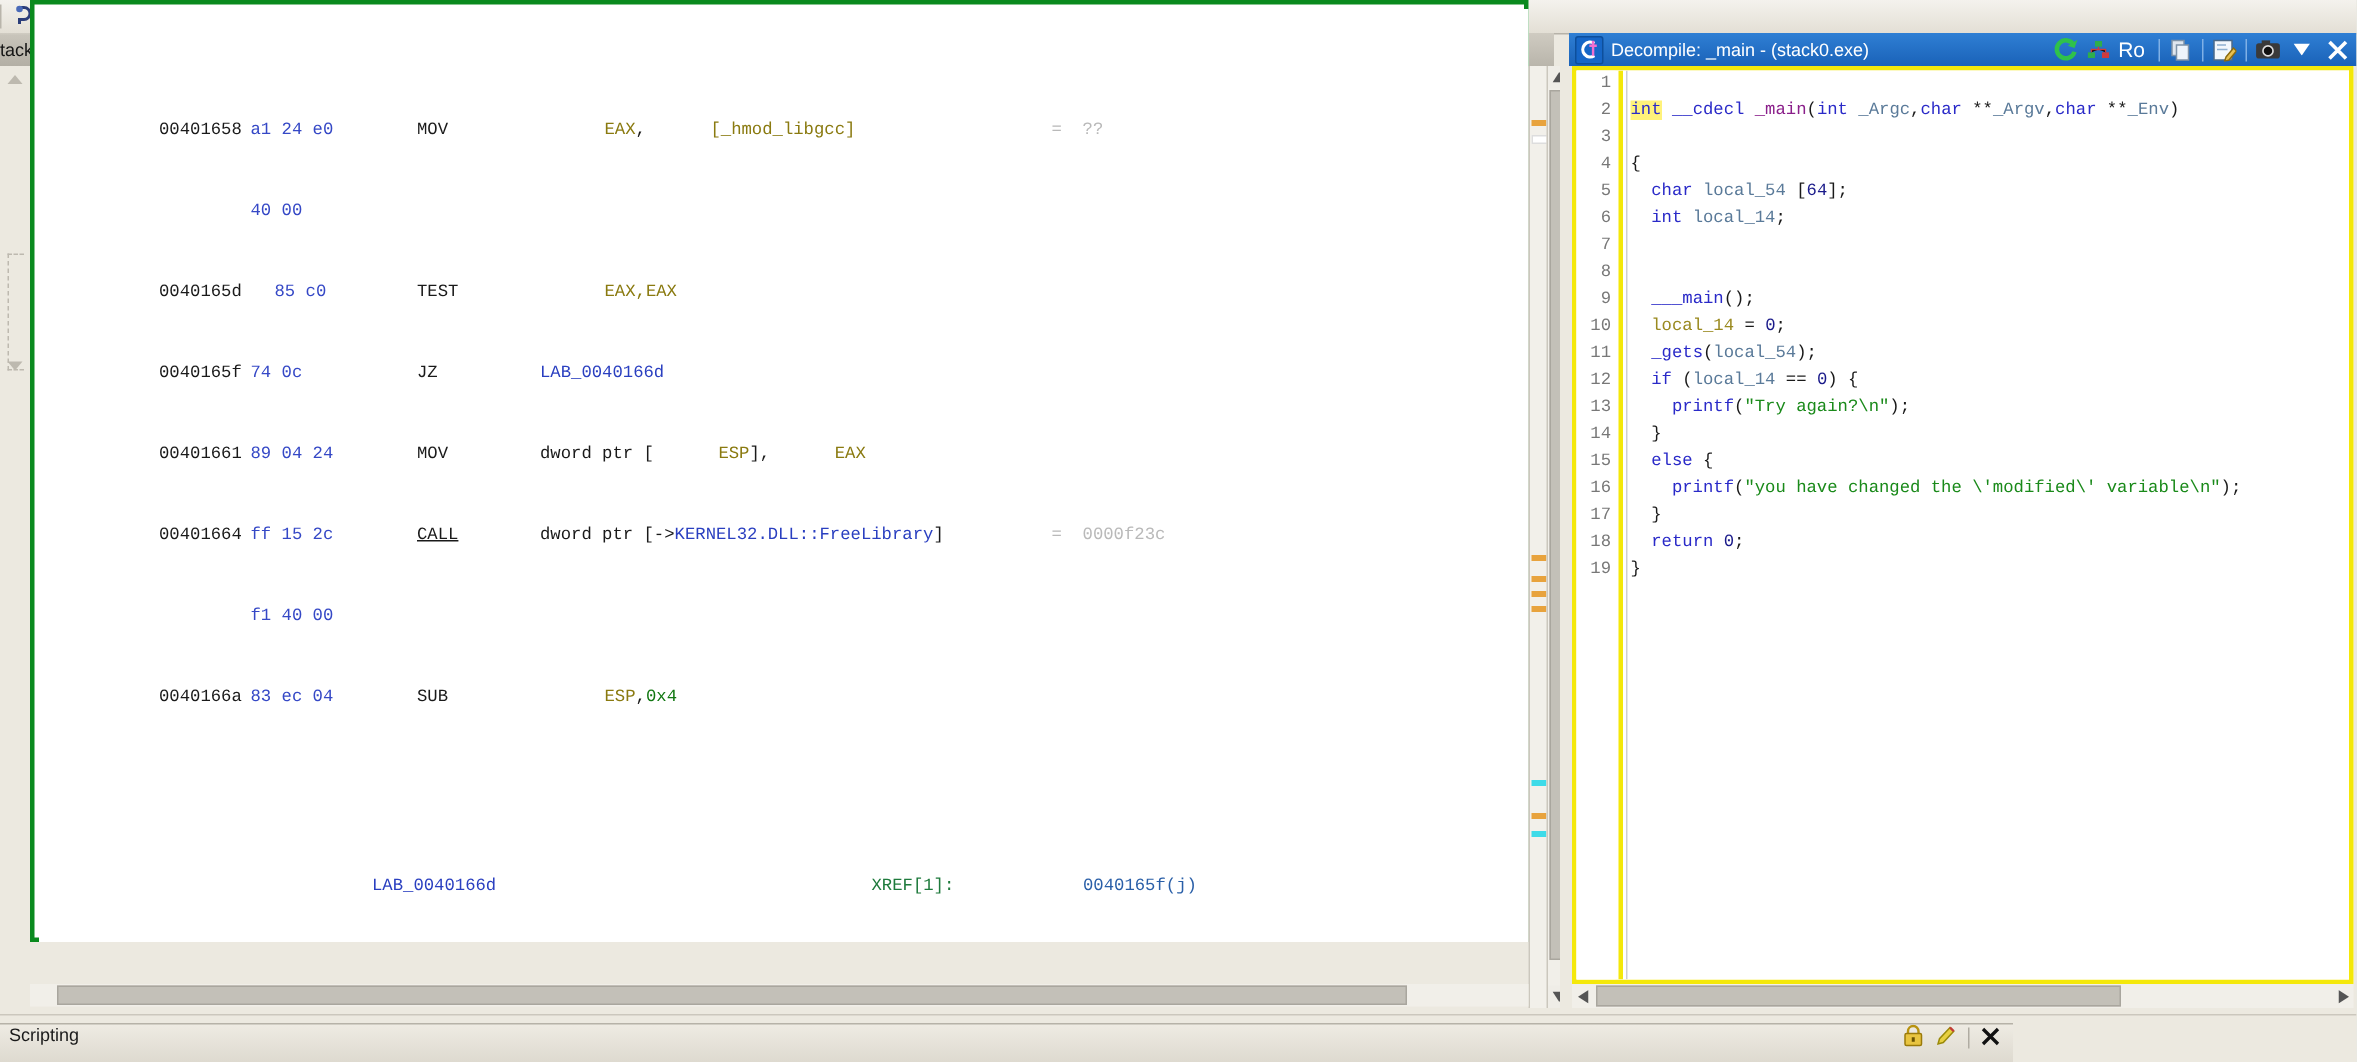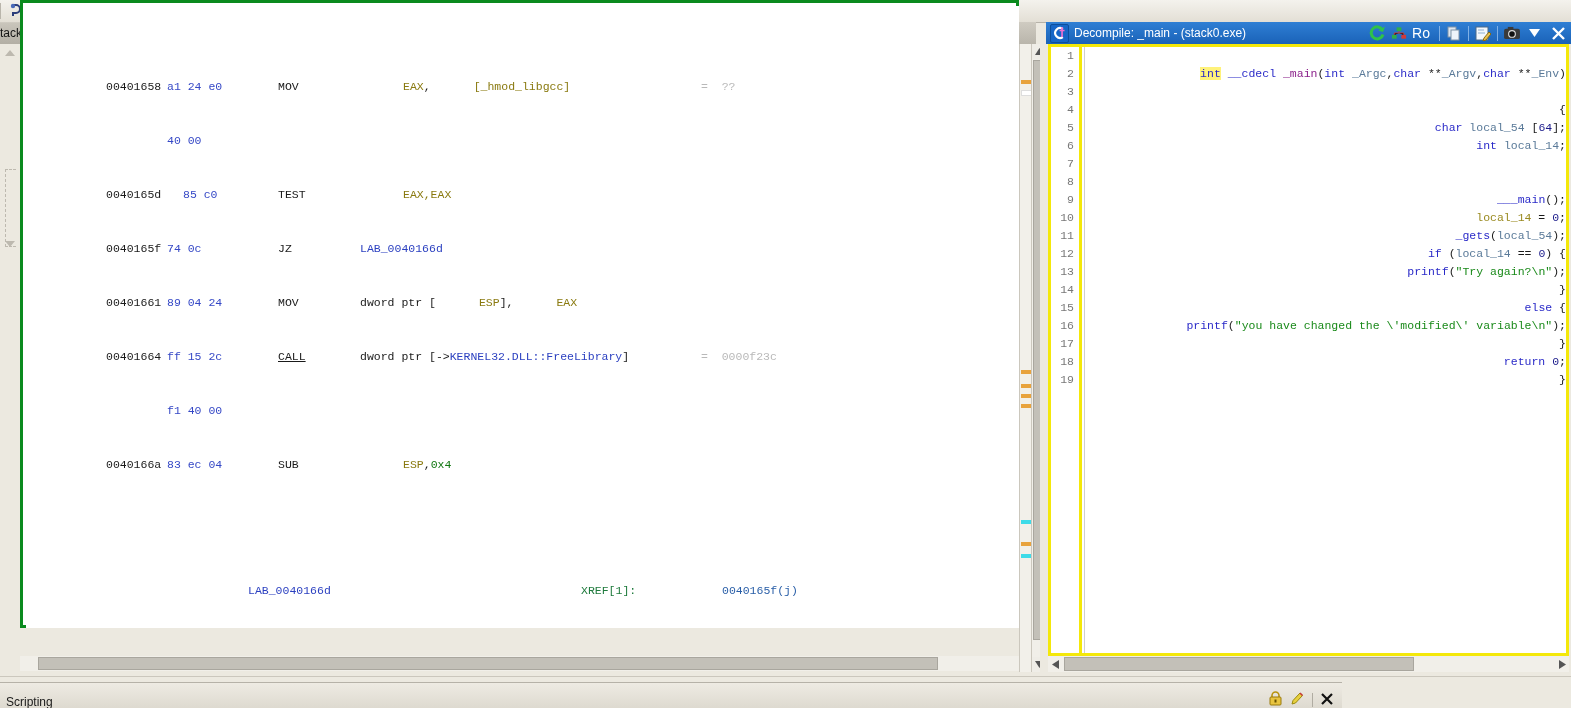--- a/index.html
+++ b/index.html
@@ -142,21 +142,21 @@
   .dgutter{
     position:absolute;left:0;top:0;width:26px;height:100%;
     background:#ffffff;text-align:right;
   }
   .dln{height:18px;line-height:18px;padding-right:3px;color:#787878;
        font-family:"Liberation Mono","DejaVu Sans Mono",monospace;font-size:11.5px;}
   .dbar{position:absolute;left:28px;top:0;width:3px;height:100%;background:#f4e80a;}
   .dsep{position:absolute;left:33px;top:0;width:1px;height:100%;background:#cfcfcf;}
   .dcode{position:absolute;left:36px;top:0;right:0;}
   .drow{height:18px;line-height:18px;white-space:pre;
-        font-family:"Liberation Mono","DejaVu Sans Mono",monospace;font-size:11.5px;text-align:right;}
+        font-family:"Liberation Mono","DejaVu Sans Mono",monospace;font-size:11.5px;}
   .d-kw{color:#2a2ac8;}
   .d-fn{color:#8a1f8a;}
   .d-var{color:#5a7a99;}
   .d-varg{color:#9a8a20;}
   .d-str{color:#1a8a1a;}
   .d-num{color:#1a1a8a;}
   .d-plain{color:#1a1a1a;}
   .d-call{color:#2a2ac8;}
   .d-hl{background:#fff27a;}
   .decomp-hscroll{
@@ -165,21 +165,21 @@
   }
   .dh-arrow{width:14px;height:14px;display:flex;align-items:center;justify-content:center;color:#555;font-size:10px;}
   .dh-track{flex:1;height:14px;position:relative;}
   .dh-thumb{position:absolute;left:2px;top:0;width:350px;height:14px;background:#c3c0b8;border:1px solid #a9a69e;box-sizing:border-box;}
 
   
   .statusbar{
     position:absolute;left:0;top:682px;width:1342px;height:26px;
     background:linear-gradient(#eeebe3,#ddd9cf);
     border-top:1px solid #b6b2a8;
-    display:flex;align-items:flex-end;
+    display:flex;align-items:flex-start;
   }
   .status-text{margin-left:6px;color:#1a1a1a;font-size:12px;}
   .status-right{margin-left:auto;display:flex;align-items:center;margin-right:8px;gap:7px;}
   .status-sep{width:1px;height:14px;background:#b0aca2;}
   .divider-h{
     position:absolute;left:0;top:676px;width:1571px;height:6px;background:#ece9e0;
     border-top:1px solid #cbc7bd;
   }
   .vsplit{
     position:absolute;left:1040px;top:44px;width:6px;height:632px;background:#ece9e0;

